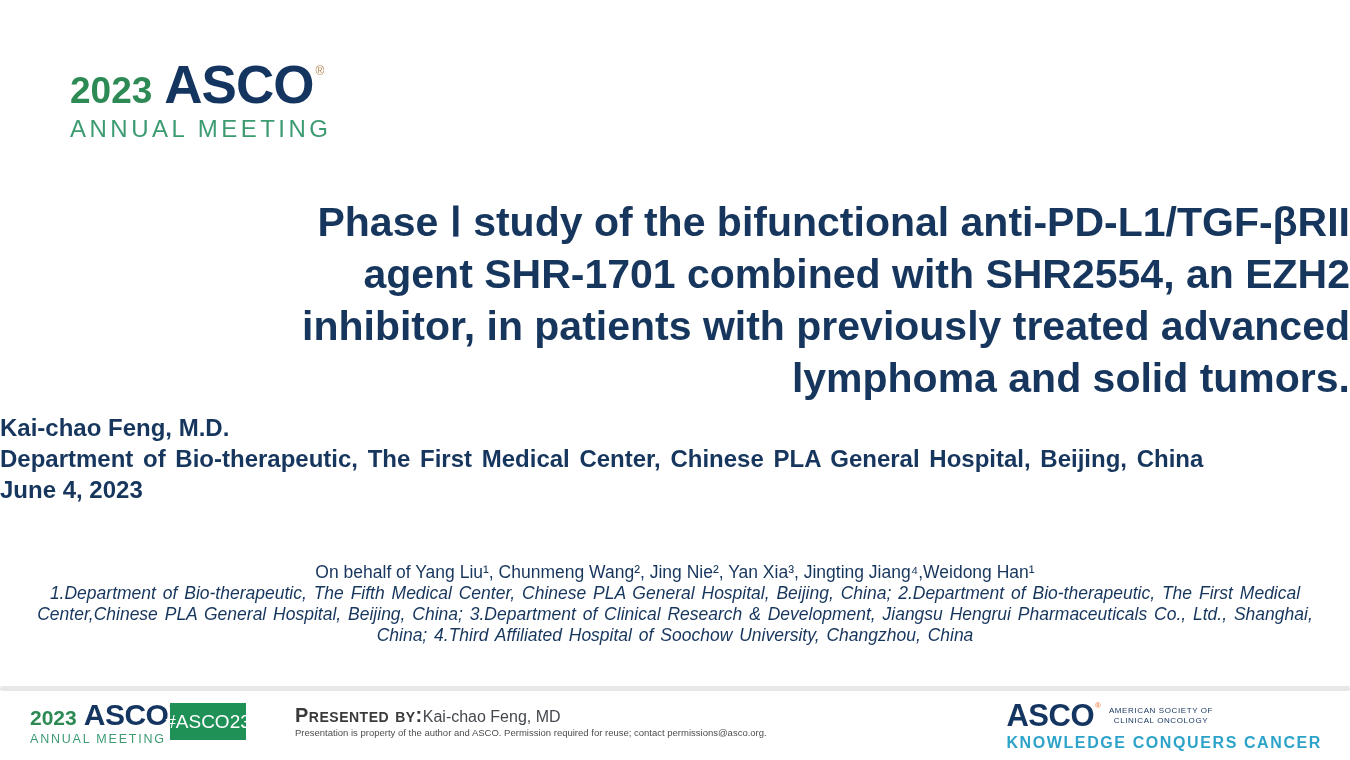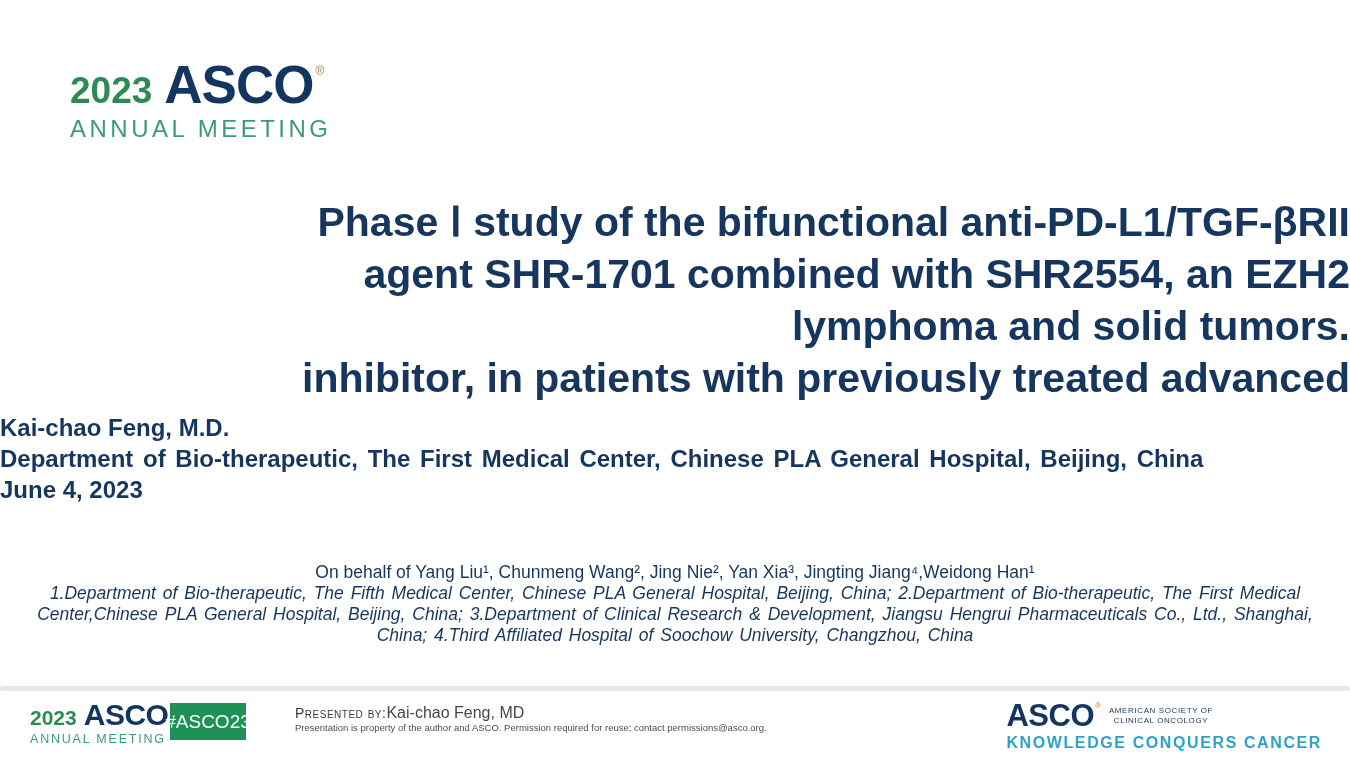--- a/index.html
+++ b/index.html
@@ -69,21 +69,21 @@
     width: 76px; height: 37px;
     background: #1f9156;
     color: #ffffff; font-size: 19px; font-weight: normal;
     display: flex; align-items: center; justify-content: center;
   }
 
   .presented-block { position: absolute; left: 295px; top: 12px; }
   .presented-row { display: flex; align-items: baseline; }
   .presented-label {
     font-variant: small-caps;
-    font-size: 14px; font-weight: normal; letter-spacing: 0.5px; color: #3a3a3a;
+    font-size: 20px; font-weight: bold; letter-spacing: 0.5px; color: #3a3a3a;
   }
   .presented-name { font-size: 16px; color: #44484e; }
   .disclaimer { margin-top: 0; font-size: 9.5px; color: #4d4d4d; }
 
   .right-logo { position: absolute; right: 28px; top: 8px; text-align: center; line-height: 1; }
   .right-logo .asco-row { display: flex; align-items: center; justify-content: flex-start; }
   .right-logo .asco-word { font-size: 31px; font-weight: 800; color: #14355f; letter-spacing: -0.5px; }
   .right-logo .asco-reg { font-size: 8px; color: #f26b21; position: relative; top: -10px; margin-left: 1px; }
   .right-logo .society { text-align: center; margin-left: 8px; font-size: 8px; letter-spacing: 0.6px; color: #14355f; line-height: 1.25; }
   .right-logo .tagline { margin-top: 4px; font-size: 16px; font-weight: bold; letter-spacing: 1.6px; color: #2ea3c9; }
@@ -98,22 +98,22 @@
       <span class="logo-year">2023</span>
       <span class="logo-asco">ASCO</span>
       <span class="logo-reg">®</span>
     </div>
     <div class="logo-sub">ANNUAL MEETING</div>
   </div>
 
   <div class="title">
     <div>Phase Ⅰ study of the bifunctional anti-PD-L1/TGF-βRII</div>
     <div>agent SHR-1701 combined with SHR2554, an EZH2</div>
+    <div>inhibitor, in patients with previously treated advanced</div>
     <div>lymphoma and solid tumors.</div>
-    <div>inhibitor, in patients with previously treated advanced</div>
   </div>
 
   <div class="presenter">
     <div>Kai-chao Feng, M.D.</div>
     <div class="wide-spacing">Department of Bio-therapeutic, The First Medical Center, Chinese PLA General Hospital, Beijing, China</div>
     <div>June 4, 2023</div>
   </div>
 
   <div class="authors">
     <div>On behalf of Yang Liu¹, Chunmeng Wang², Jing Nie², Yan Xia³, Jingting Jiang⁴,Weidong Han¹</div>

